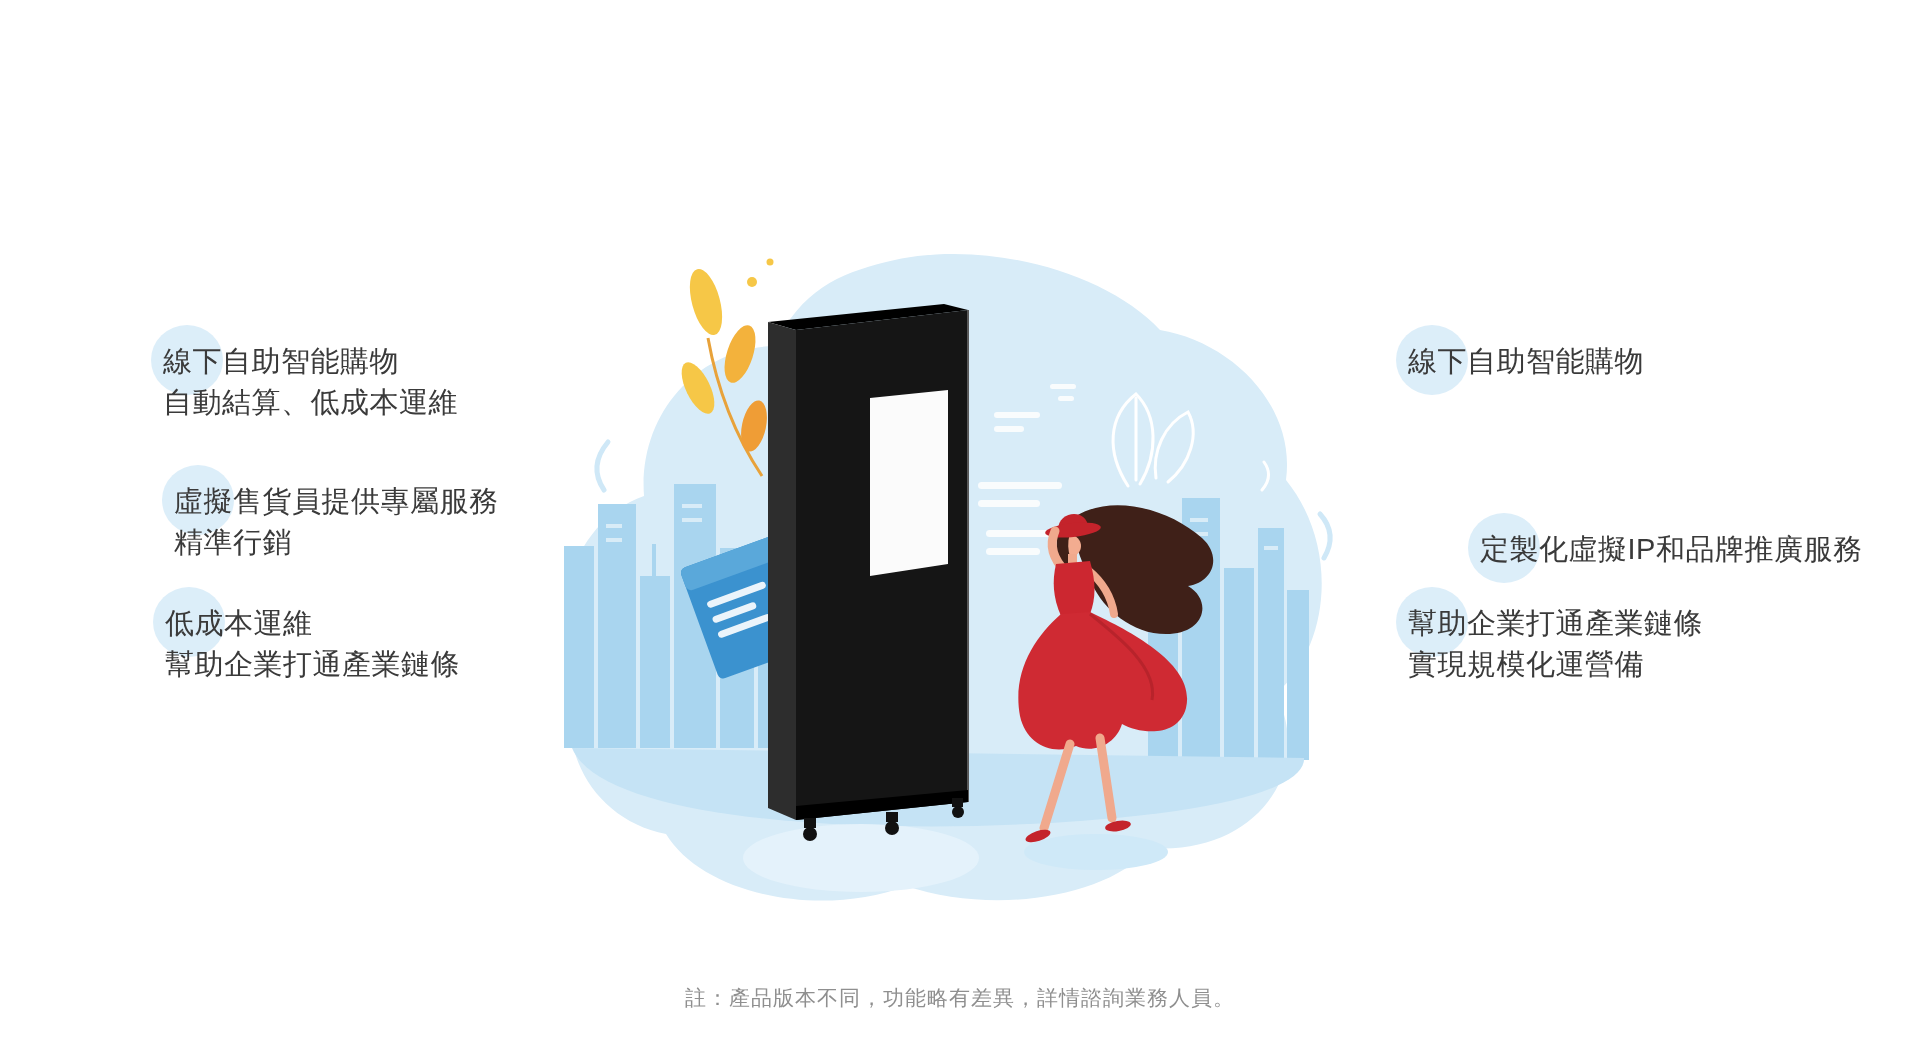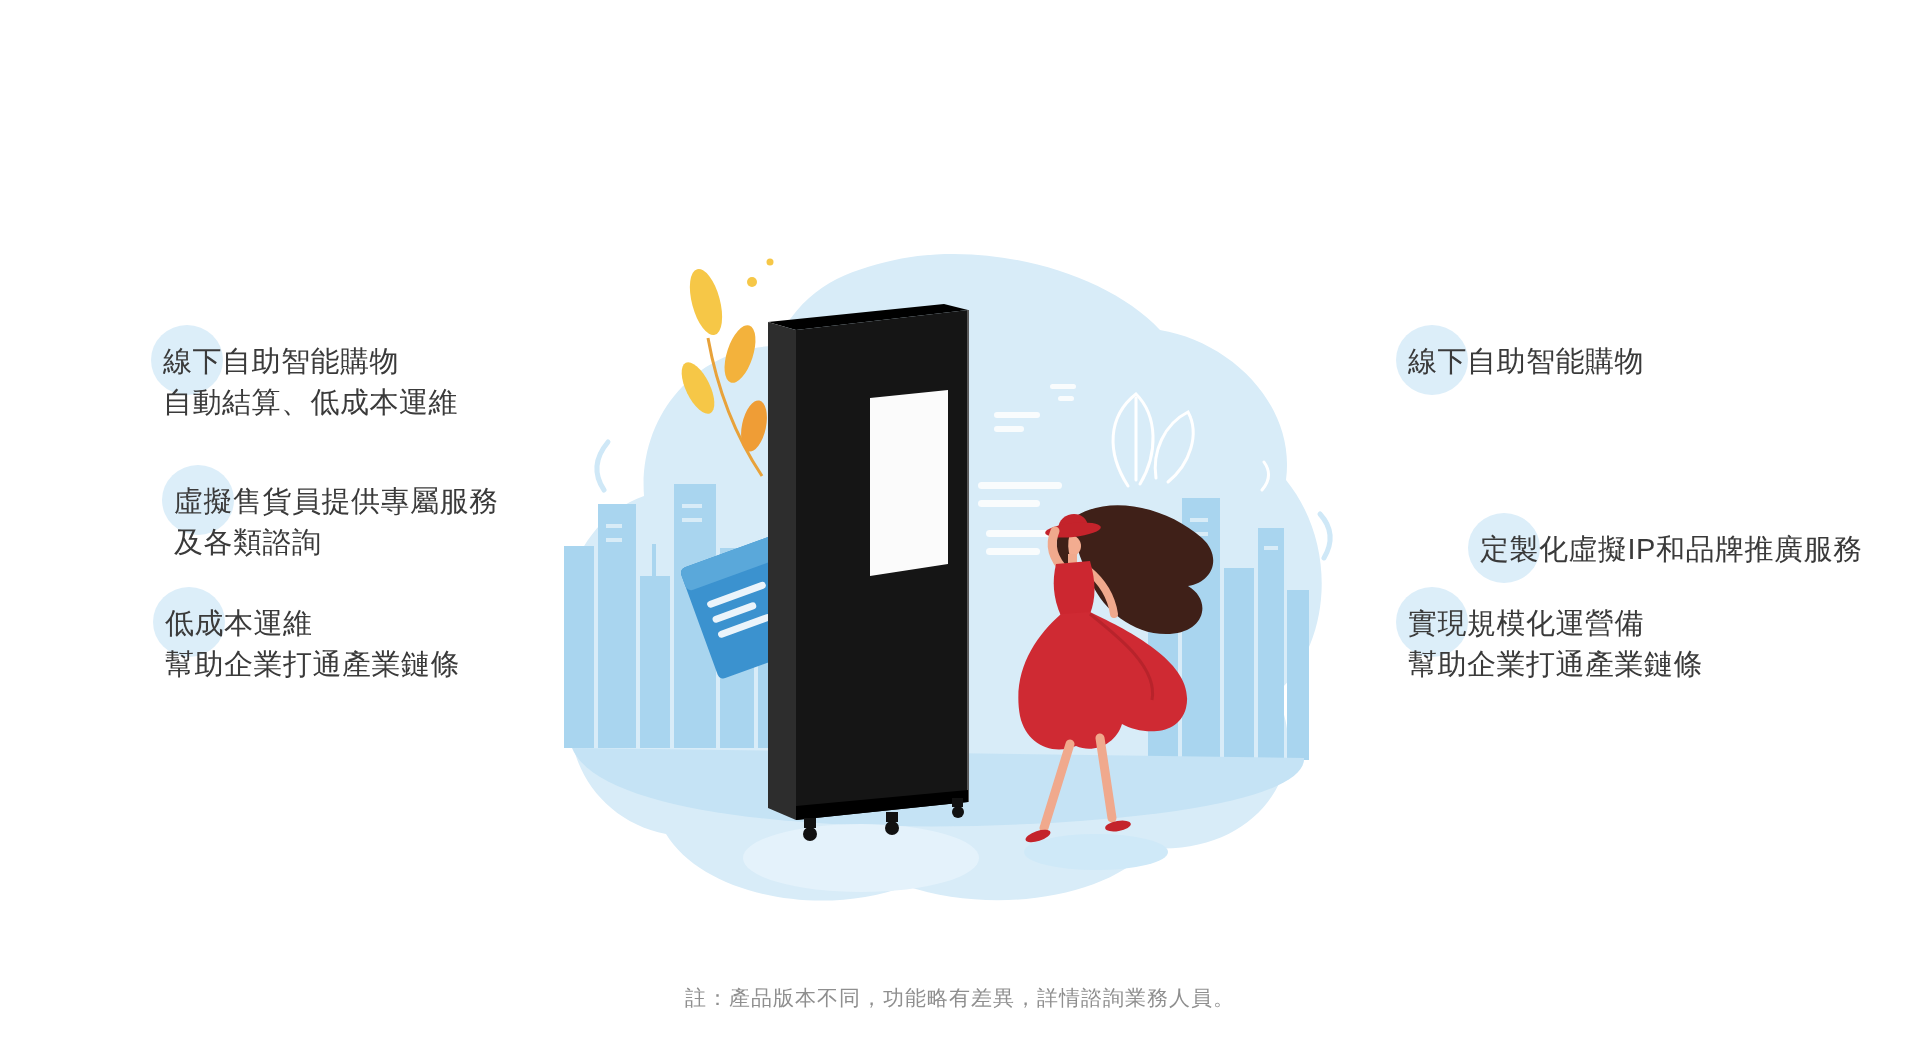--- a/index.html
+++ b/index.html
@@ -53,43 +53,43 @@
 
   <div>
     <div class="feature" style="left:163px; top:341px;">
       <span class="blob"></span>
       <div class="line">線下自助智能購物</div>
       <div class="line">自動結算、低成本運維</div>
     </div>
     <div class="feature" style="left:162px; top:481px;margin-left:12px;">
       <span class="blob"></span>
       <div class="line">虛擬售貨員提供專屬服務</div>
-      <div class="line">及各類諮詢</div>
+      <div class="line">精準行銷</div>
     </div>
     <div class="feature" style="left:165px; top:603px;">
       <span class="blob"></span>
       <div class="line">低成本運維</div>
       <div class="line">幫助企業打通產業鏈條</div>
     </div>
   </div>
 
   <div>
     <div class="feature" style="left:1408px; top:341px;">
       <span class="blob"></span>
       <div class="line">線下自助智能購物</div>
     </div>
     <div class="feature" style="left:1480px; top:481px;margin-top:48px;">
       <span class="blob"></span>
       <div class="line">定製化虛擬IP和品牌推廣服務</div>
       <div class="line"></div>
     </div>
     <div class="feature" style="left:1408px; top:603px;">
       <span class="blob"></span>
+      <div class="line">幫助企業打通產業鏈條</div>
       <div class="line">實現規模化運營備</div>
-      <div class="line">幫助企業打通產業鏈條</div>
     </div>
   </div>
 
   <div class="illustration">
     <svg viewBox="0 0 800 680" width="800" height="680">
 
       <path fill="#d8ecf8" d="M330 16 C424 -8 548 24 604 84 C676 96 740 160 730 234 C782 298 776 398 720 448 C760 528 696 610 594 602 C548 654 434 668 350 640 C266 672 148 650 110 588 C38 574 -4 502 22 432 C-14 358 24 272 88 250 C82 168 142 102 218 100 C246 44 282 28 330 16 Z"></path>
 
       <g stroke="#cfe8f7" stroke-width="5" fill="none" stroke-linecap="round">
         <path d="M52 196 q-20 24 -4 48"></path>

